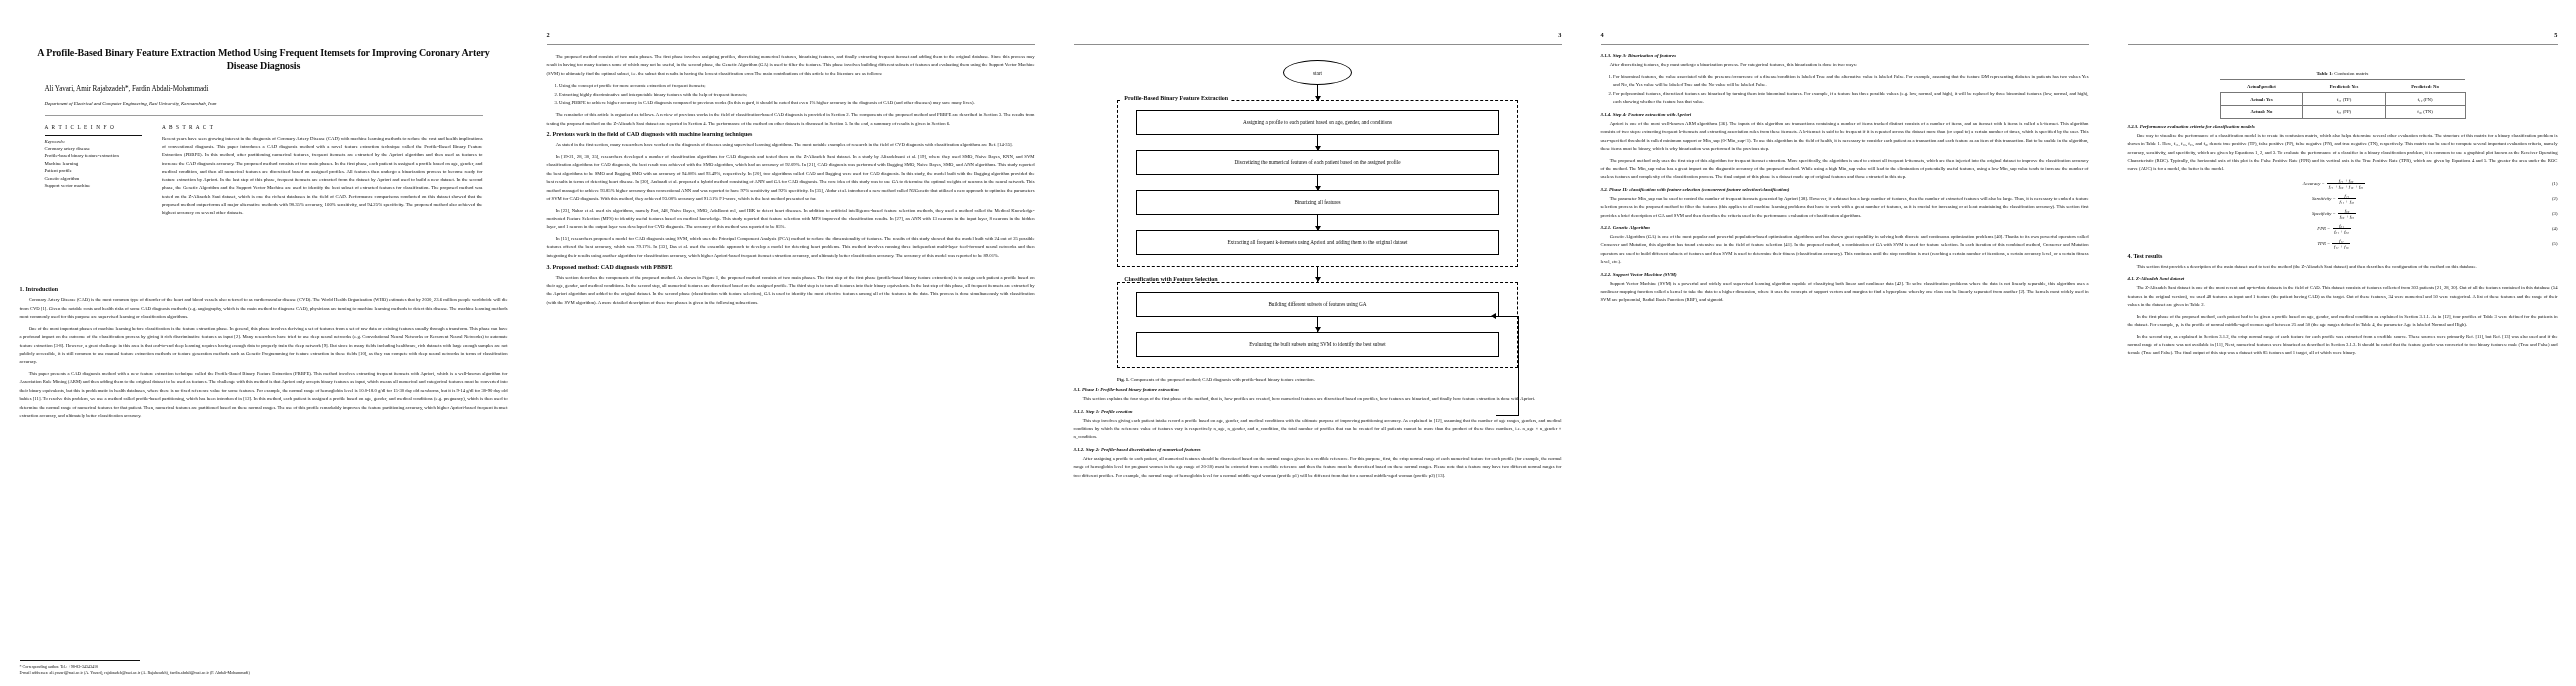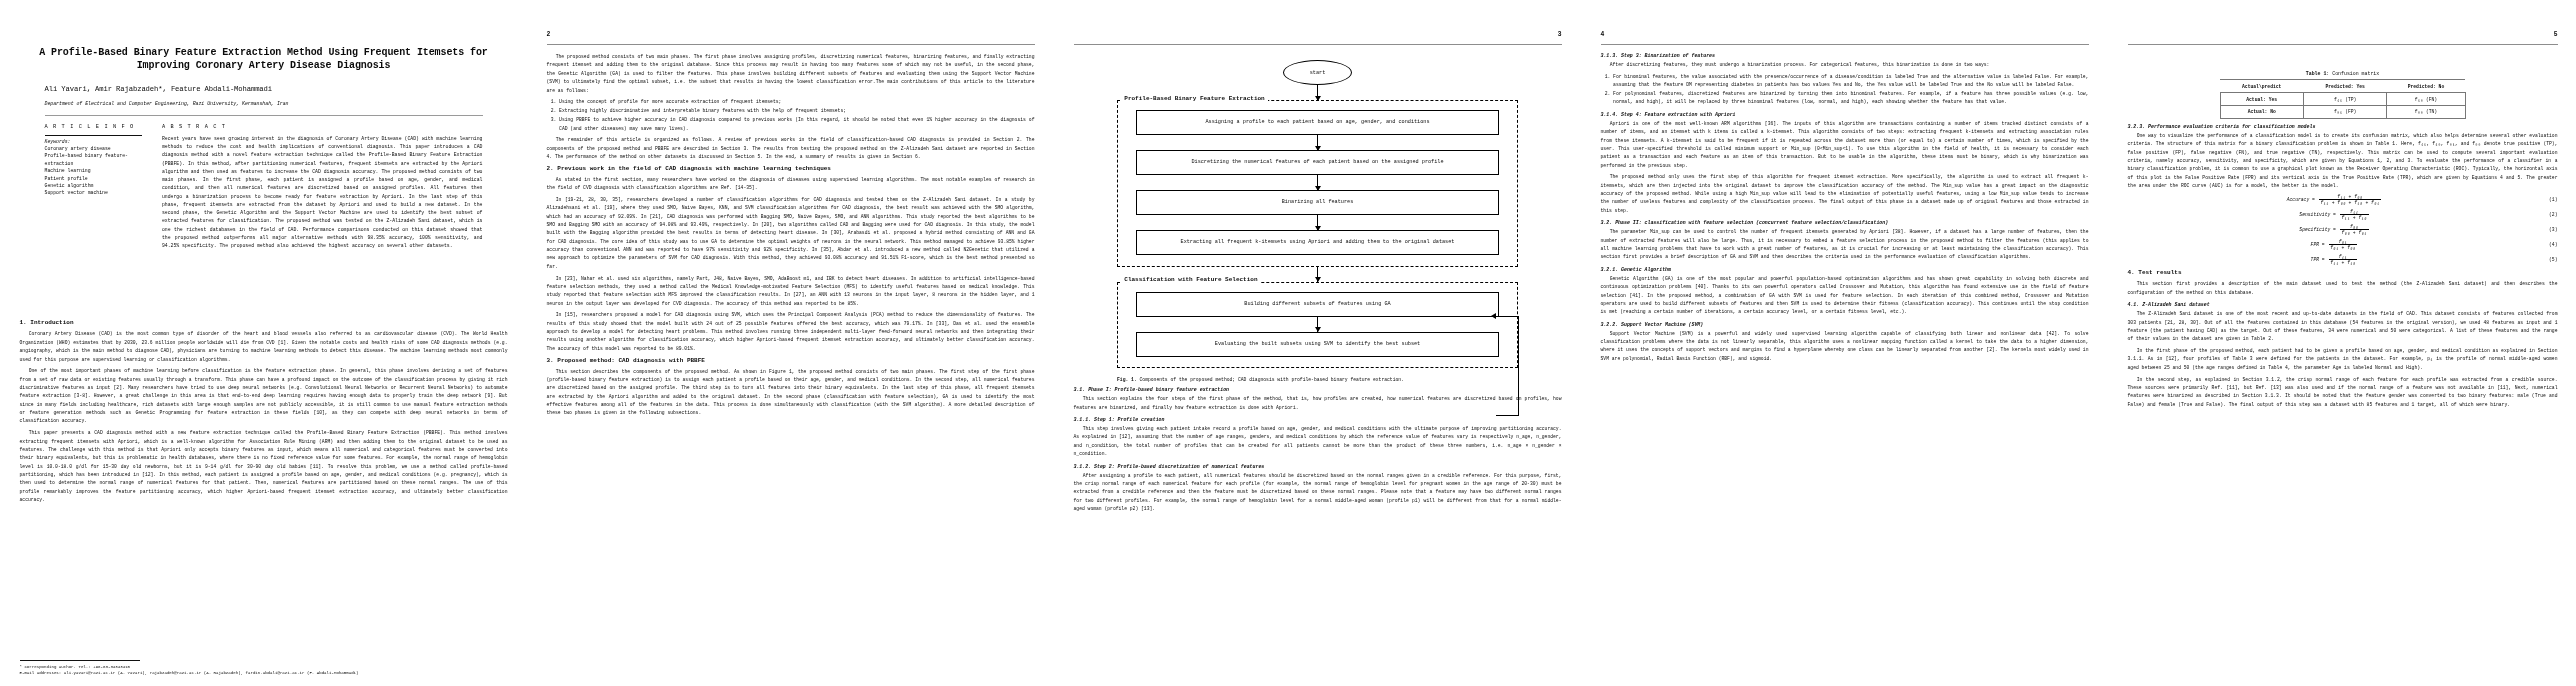--- a/index.html
+++ b/index.html
@@ -9,21 +9,20 @@
     width: 2576px; height: 687px;
     overflow: hidden;
     font-family: "Liberation Serif", "DejaVu Serif", serif;
     color: #0b0b0b;
   }
   .spread {
     display: flex;
     width: 2122px;
     height: 687px;
     align-items: center;
-    font-family: Liberation Mono, monospace;
   }
   .page {
     position: relative;
     height: 687px;
     background: #ffffff;
     padding: 12.6px 19.5px 5.7px 19.5px;
     flex: 0 0 auto;
     overflow: hidden;
   }
   .page-1 { width: 527px; }
@@ -256,21 +255,21 @@
   table.cm tr:last-child td { border-bottom: 0.9px solid #777; }
   table.cm td.rowhdr { font-weight: bold; }
 </style>
 </head>
 <body>
 
 <div class="spread">
 
   <section class="page page-1">
     <h1 class="title">A Profile-Based Binary Feature Extraction Method Using Frequent Itemsets for Improving Coronary Artery Disease Diagnosis</h1>
-    <div class="authors">Ali Yavari, Amir Rajabzadeh*, Feature Abdali-Mohammadi</div>
+    <div class="authors">Ali Yavari, Amir Rajabzadeh*, Fardin Abdali-Mohammadi</div>
     <div class="affil">Department of Electrical and Computer Engineering, Razi University, Kermanshah, Iran</div>
     <div class="hdr-rule"></div>
 
     <div class="infoabs">
       <div class="col-info">
         <div class="sec-cap">A R T I C L E   I N F O</div>
         <div class="kw-rule"></div>
         <div class="kw-title">Keywords:</div>
         <div class="kw">Coronary artery disease</div>
         <div class="kw">Profile-based binary feature-extraction</div>

